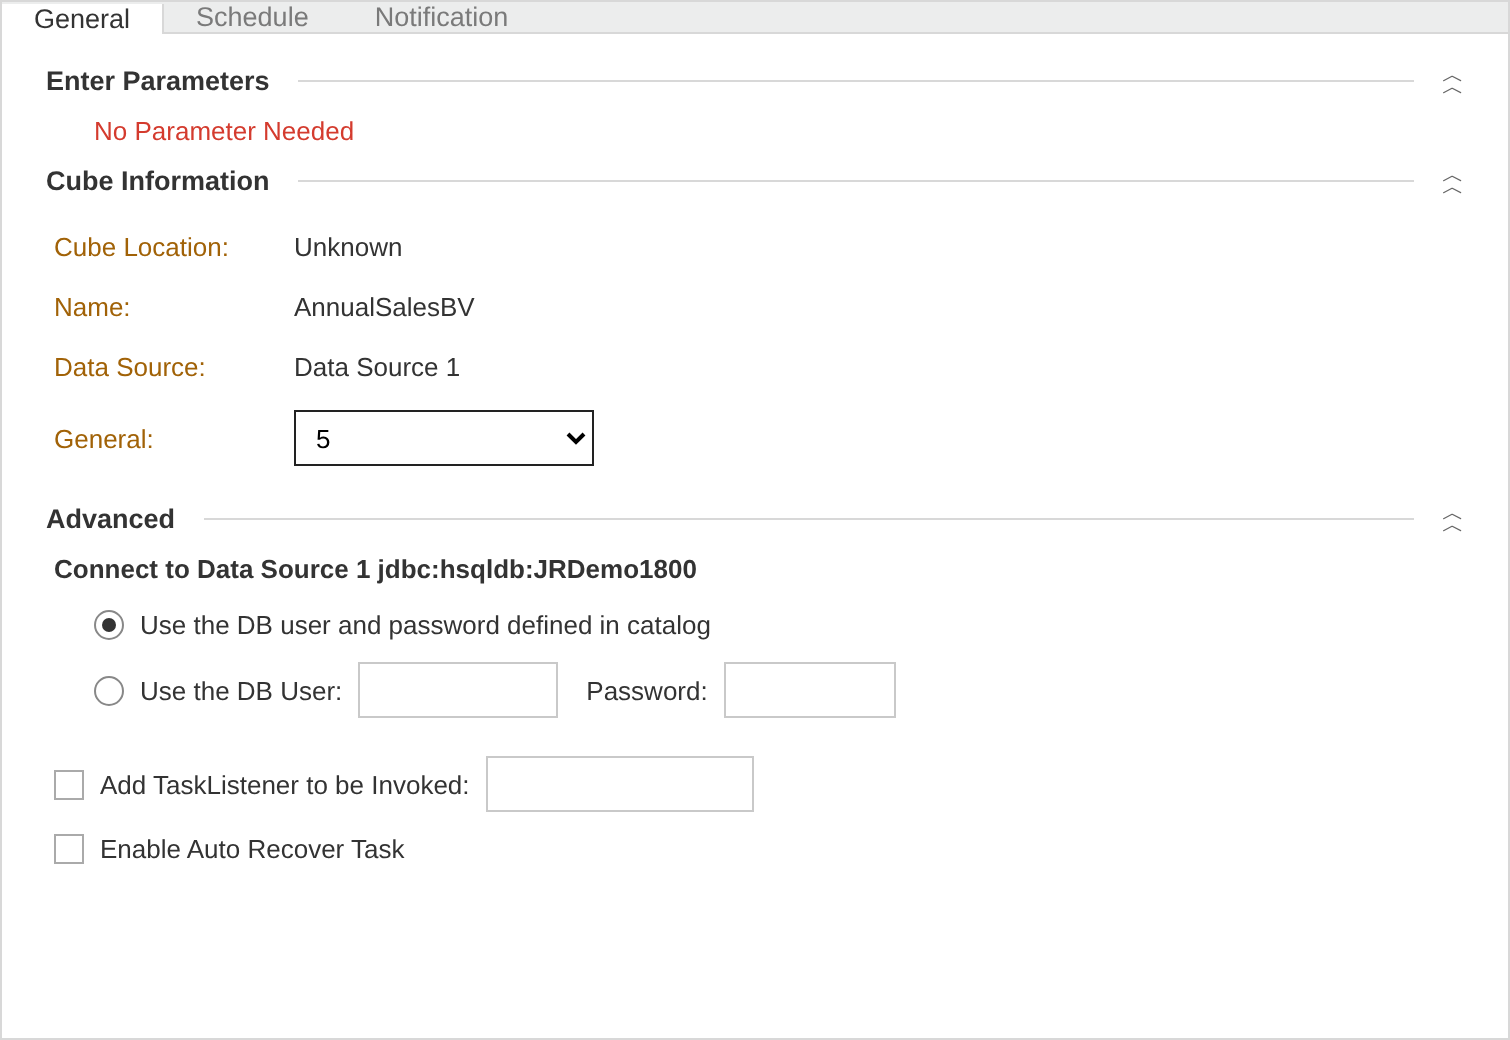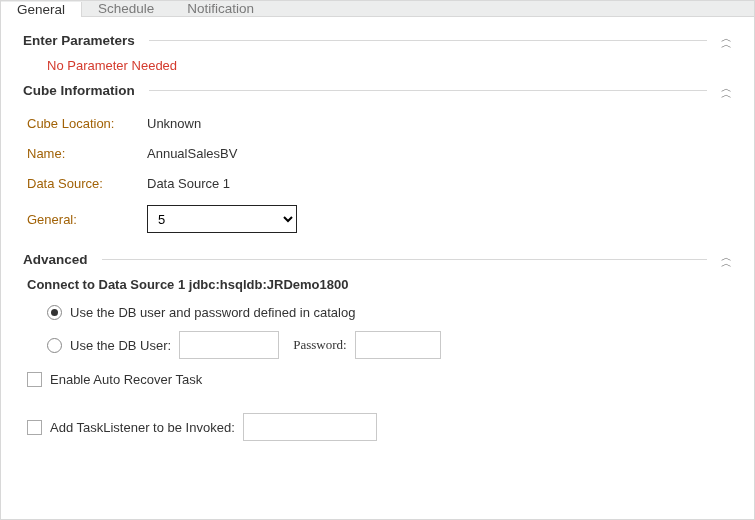--- a/index.html
+++ b/index.html
@@ -148,21 +148,21 @@
     min-height: 30px;
   }
   .checkbox {
     width: 15px; height: 15px;
     border: 1.5px solid #aaa;
     background: #fff;
     cursor: pointer;
     flex-shrink: 0;
   }
   .tasklistener-field { width: 134px; }
-  .pw-label { margin-left: 6px; font-family: Liberation Serif, serif; }
+  .pw-label { margin-left: 6px; }
 </style>
 </head>
 <body>
 
 <div class="dialog">
 
   <div class="tabbar">
     <div class="tab active">General</div>
     <div class="tab">Schedule</div>
     <div class="tab">Notification</div>
@@ -231,27 +231,27 @@
         </div>
 
         <div class="radio-row">
           <span class="radio"></span>
           <span>Use the DB User:</span>
           <input class="textfield user-field" type="text" style="">
           <span class="pw-label">Password:</span>
           <input class="textfield pass-field" type="password" style="">
         </div>
 
-        <div class="check-row" style="margin-top:2px">
-          <span class="checkbox"></span>
-          <span>Enable Auto Recover Task</span>
-        </div>
-
         <div class="check-row" style="margin-top:18px">
           <span class="checkbox"></span>
           <span>Add TaskListener to be Invoked:</span>
           <input class="textfield tasklistener-field" type="text" style="">
         </div>
+
+        <div class="check-row" style="margin-top:2px">
+          <span class="checkbox"></span>
+          <span>Enable Auto Recover Task</span>
+        </div>
       </div>
     </div>
 
   </div>
 </div>
 
 </body></html>

